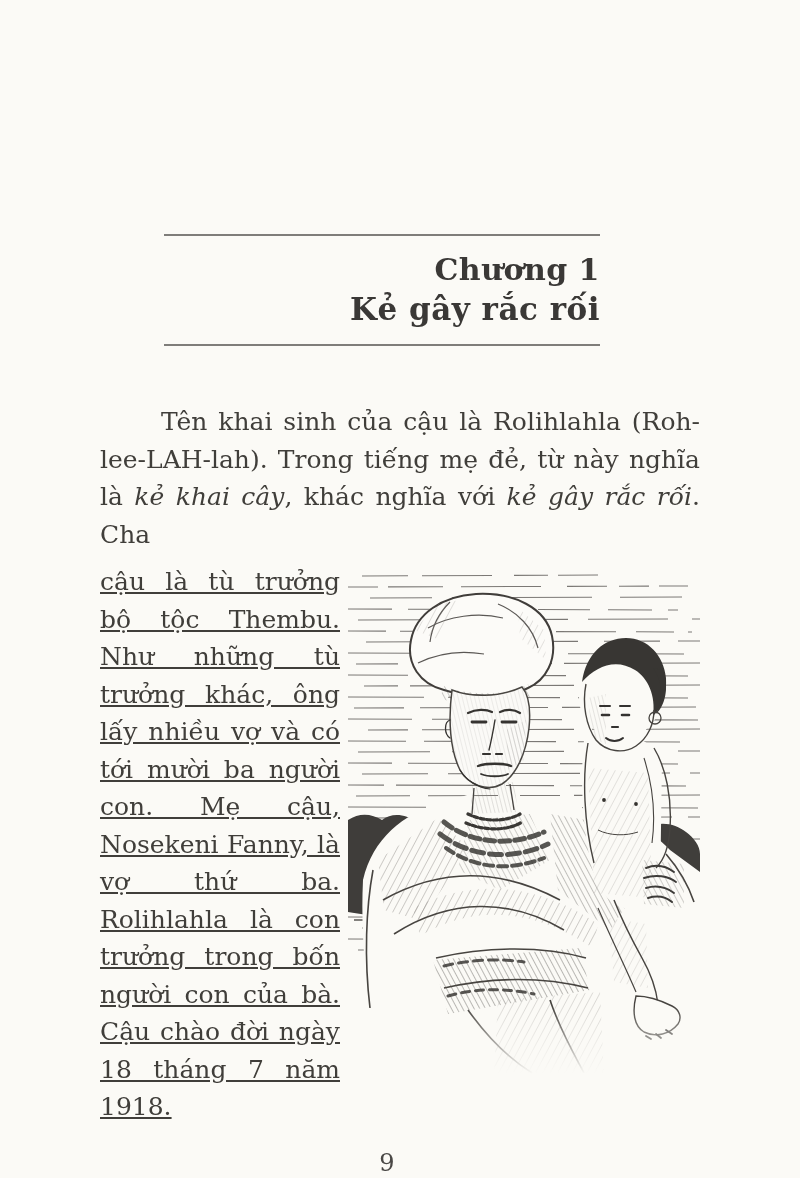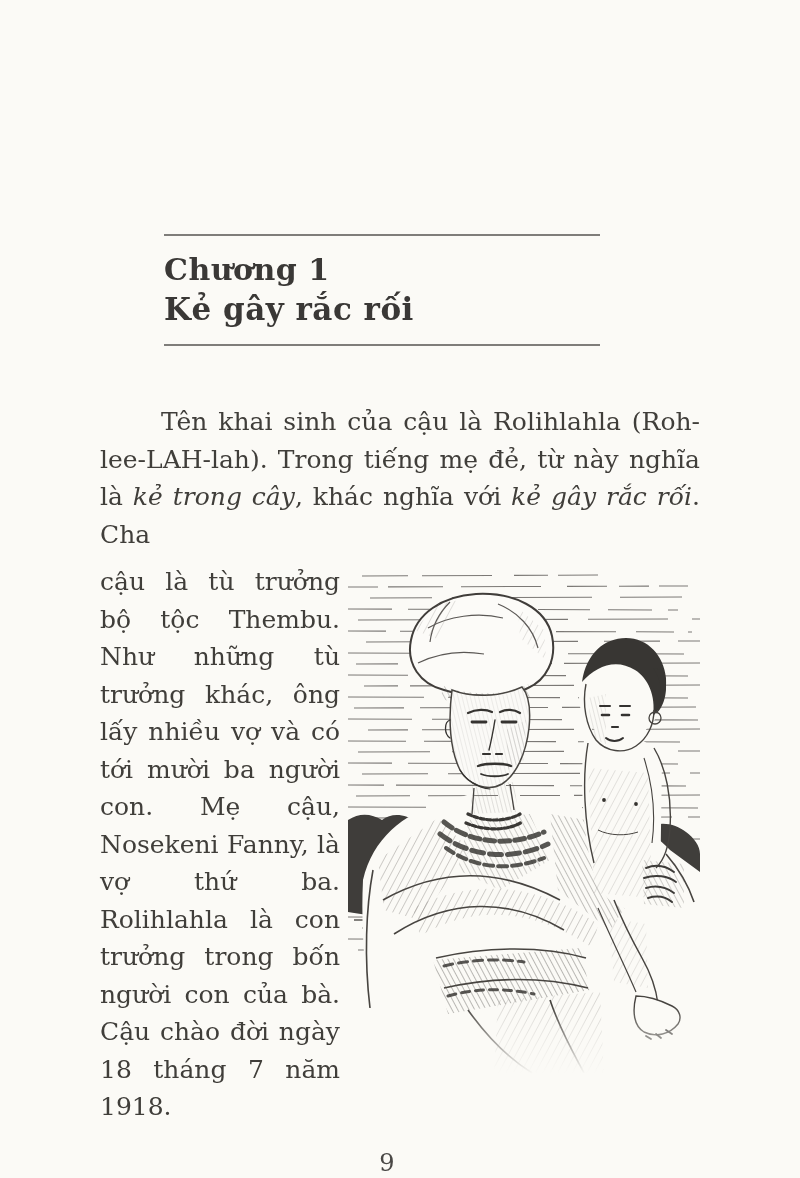--- a/index.html
+++ b/index.html
@@ -9,21 +9,21 @@
     margin:0 auto;
     background:#fbfaf6;
     color:#403e3a;
     font-family:"DejaVu Serif", serif;
     overflow:hidden;
   }
   
   .chapter-head{
     width:436px;
     margin:234px 0 0 164px;
-    text-align:left;
+    text-align:right;
   }
   .rule{
     height:2px;
     background:#7f7d7a;
     border:none;
   }
   .chapter-number{
     margin-top:15px;
     font-size:30px;
     font-weight:700;
@@ -46,21 +46,21 @@
     font-size:25px;
     line-height:37.5px;
     text-align:justify;
   }
   .para-opening{
     margin:57px 0 10px 0;
     text-indent:61px;
     text-align-last:justify;
     -moz-text-align-last:justify;
   }
-  .para-wrapped{margin:0;}
+  .para-wrapped{margin:0;text-decoration:underline;}
   .para-wrapped .wrap-text{display:inline;}
   .italic{font-style:italic;}
   .figure{
     float:right;
     width:352px;
     height:506px;
     margin:5px 0 0 8px;
   }
   .figure svg{display:block;}
   
@@ -83,21 +83,21 @@
 
   <div class="chapter-head">
     <hr class="rule rule-top">
     <div class="chapter-number">Chương 1</div>
     <div class="chapter-title">Kẻ gây rắc rối</div>
     <hr class="rule rule-bottom">
   </div>
 
   <div class="content">
 
-    <p class="para-opening"><span>Tên khai sinh của cậu là Rolihlahla (Roh-lee-LAH-lah). Trong tiếng mẹ đẻ, từ này nghĩa là </span><span class="italic">kẻ trong cây</span><span>, khác nghĩa với </span><span class="italic">kẻ gây rắc rối</span><span>. Cha</span></p>
+    <p class="para-opening"><span>Tên khai sinh của cậu là Rolihlahla (Roh-lee-LAH-lah). Trong tiếng mẹ đẻ, từ này nghĩa là </span><span class="italic">kẻ khai cây</span><span>, khác nghĩa với </span><span class="italic">kẻ gây rắc rối</span><span>. Cha</span></p>
 
     <div class="figure">
       <svg viewBox="0 0 352 506" width="352" height="506">
         <defs>
           <pattern id="hatchA" width="5" height="5" patternUnits="userSpaceOnUse" patternTransform="rotate(62)">
             <line x1="0" y1="0" x2="5" y2="0" stroke="#565350" stroke-width="1"></line>
           </pattern>
           <pattern id="hatchB" width="6.5" height="6.5" patternUnits="userSpaceOnUse" patternTransform="rotate(118)">
             <line x1="0" y1="0" x2="6.5" y2="0" stroke="#85827e" stroke-width="0.9"></line>
           </pattern>

